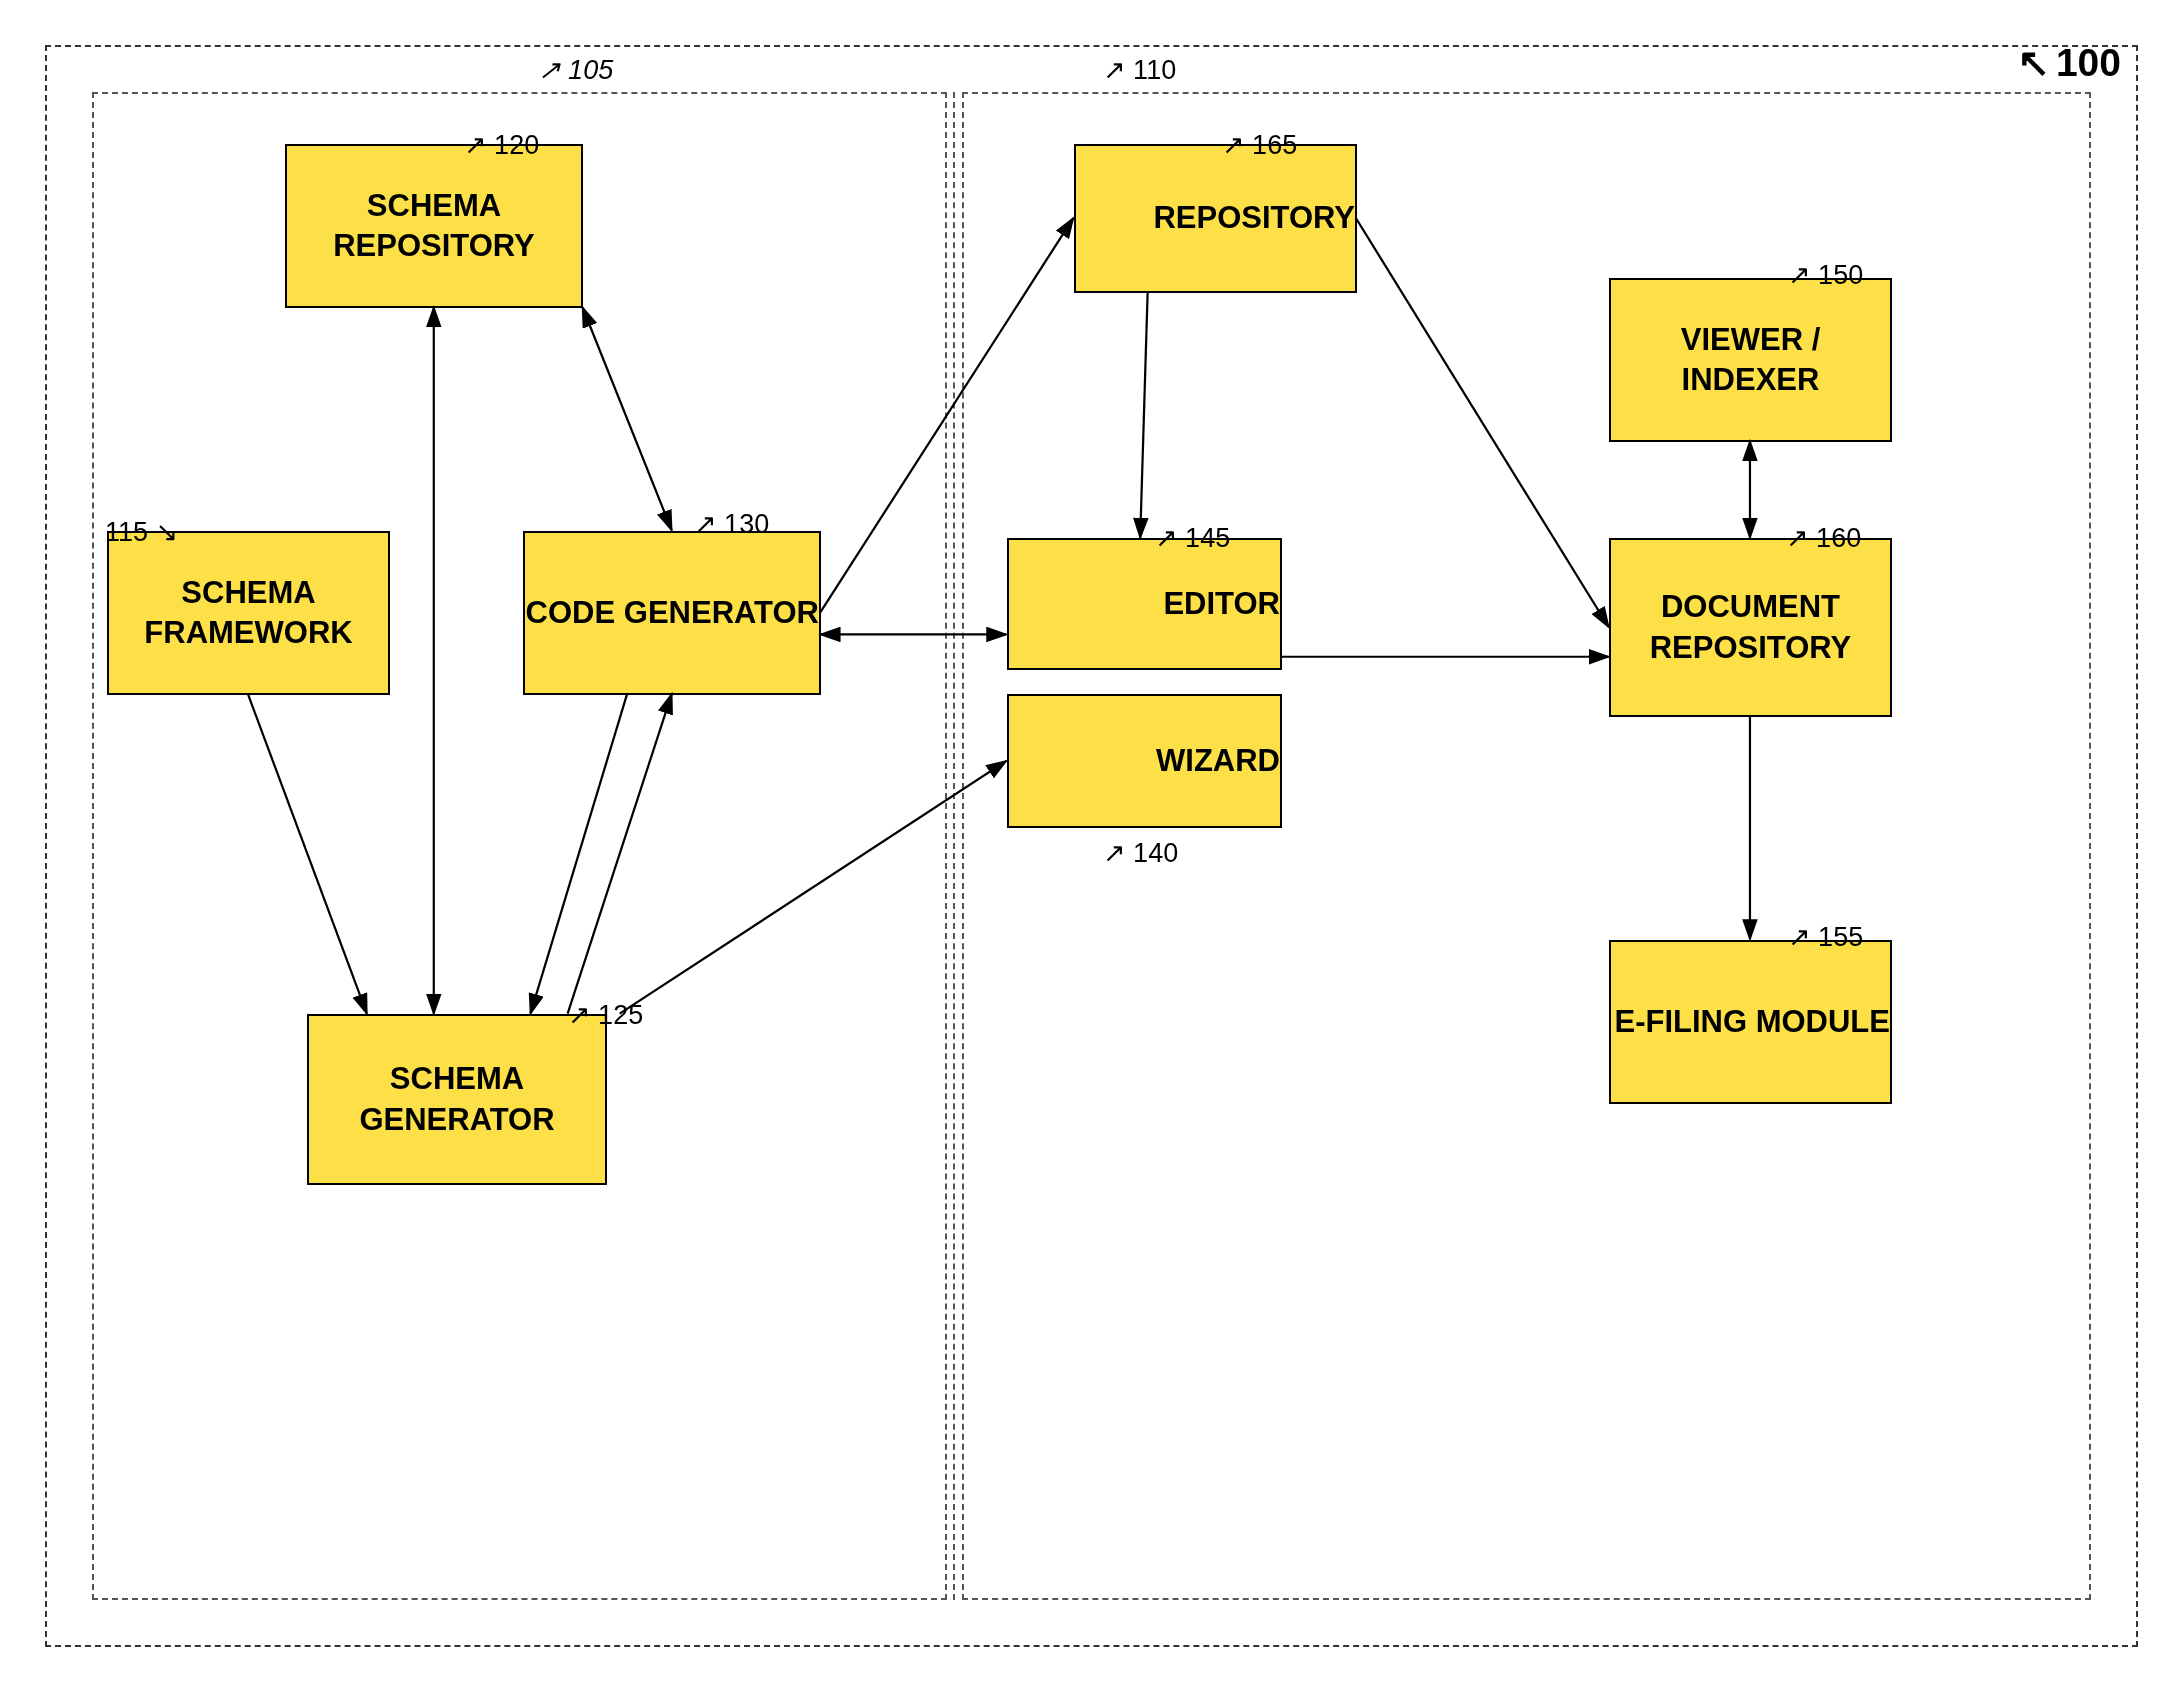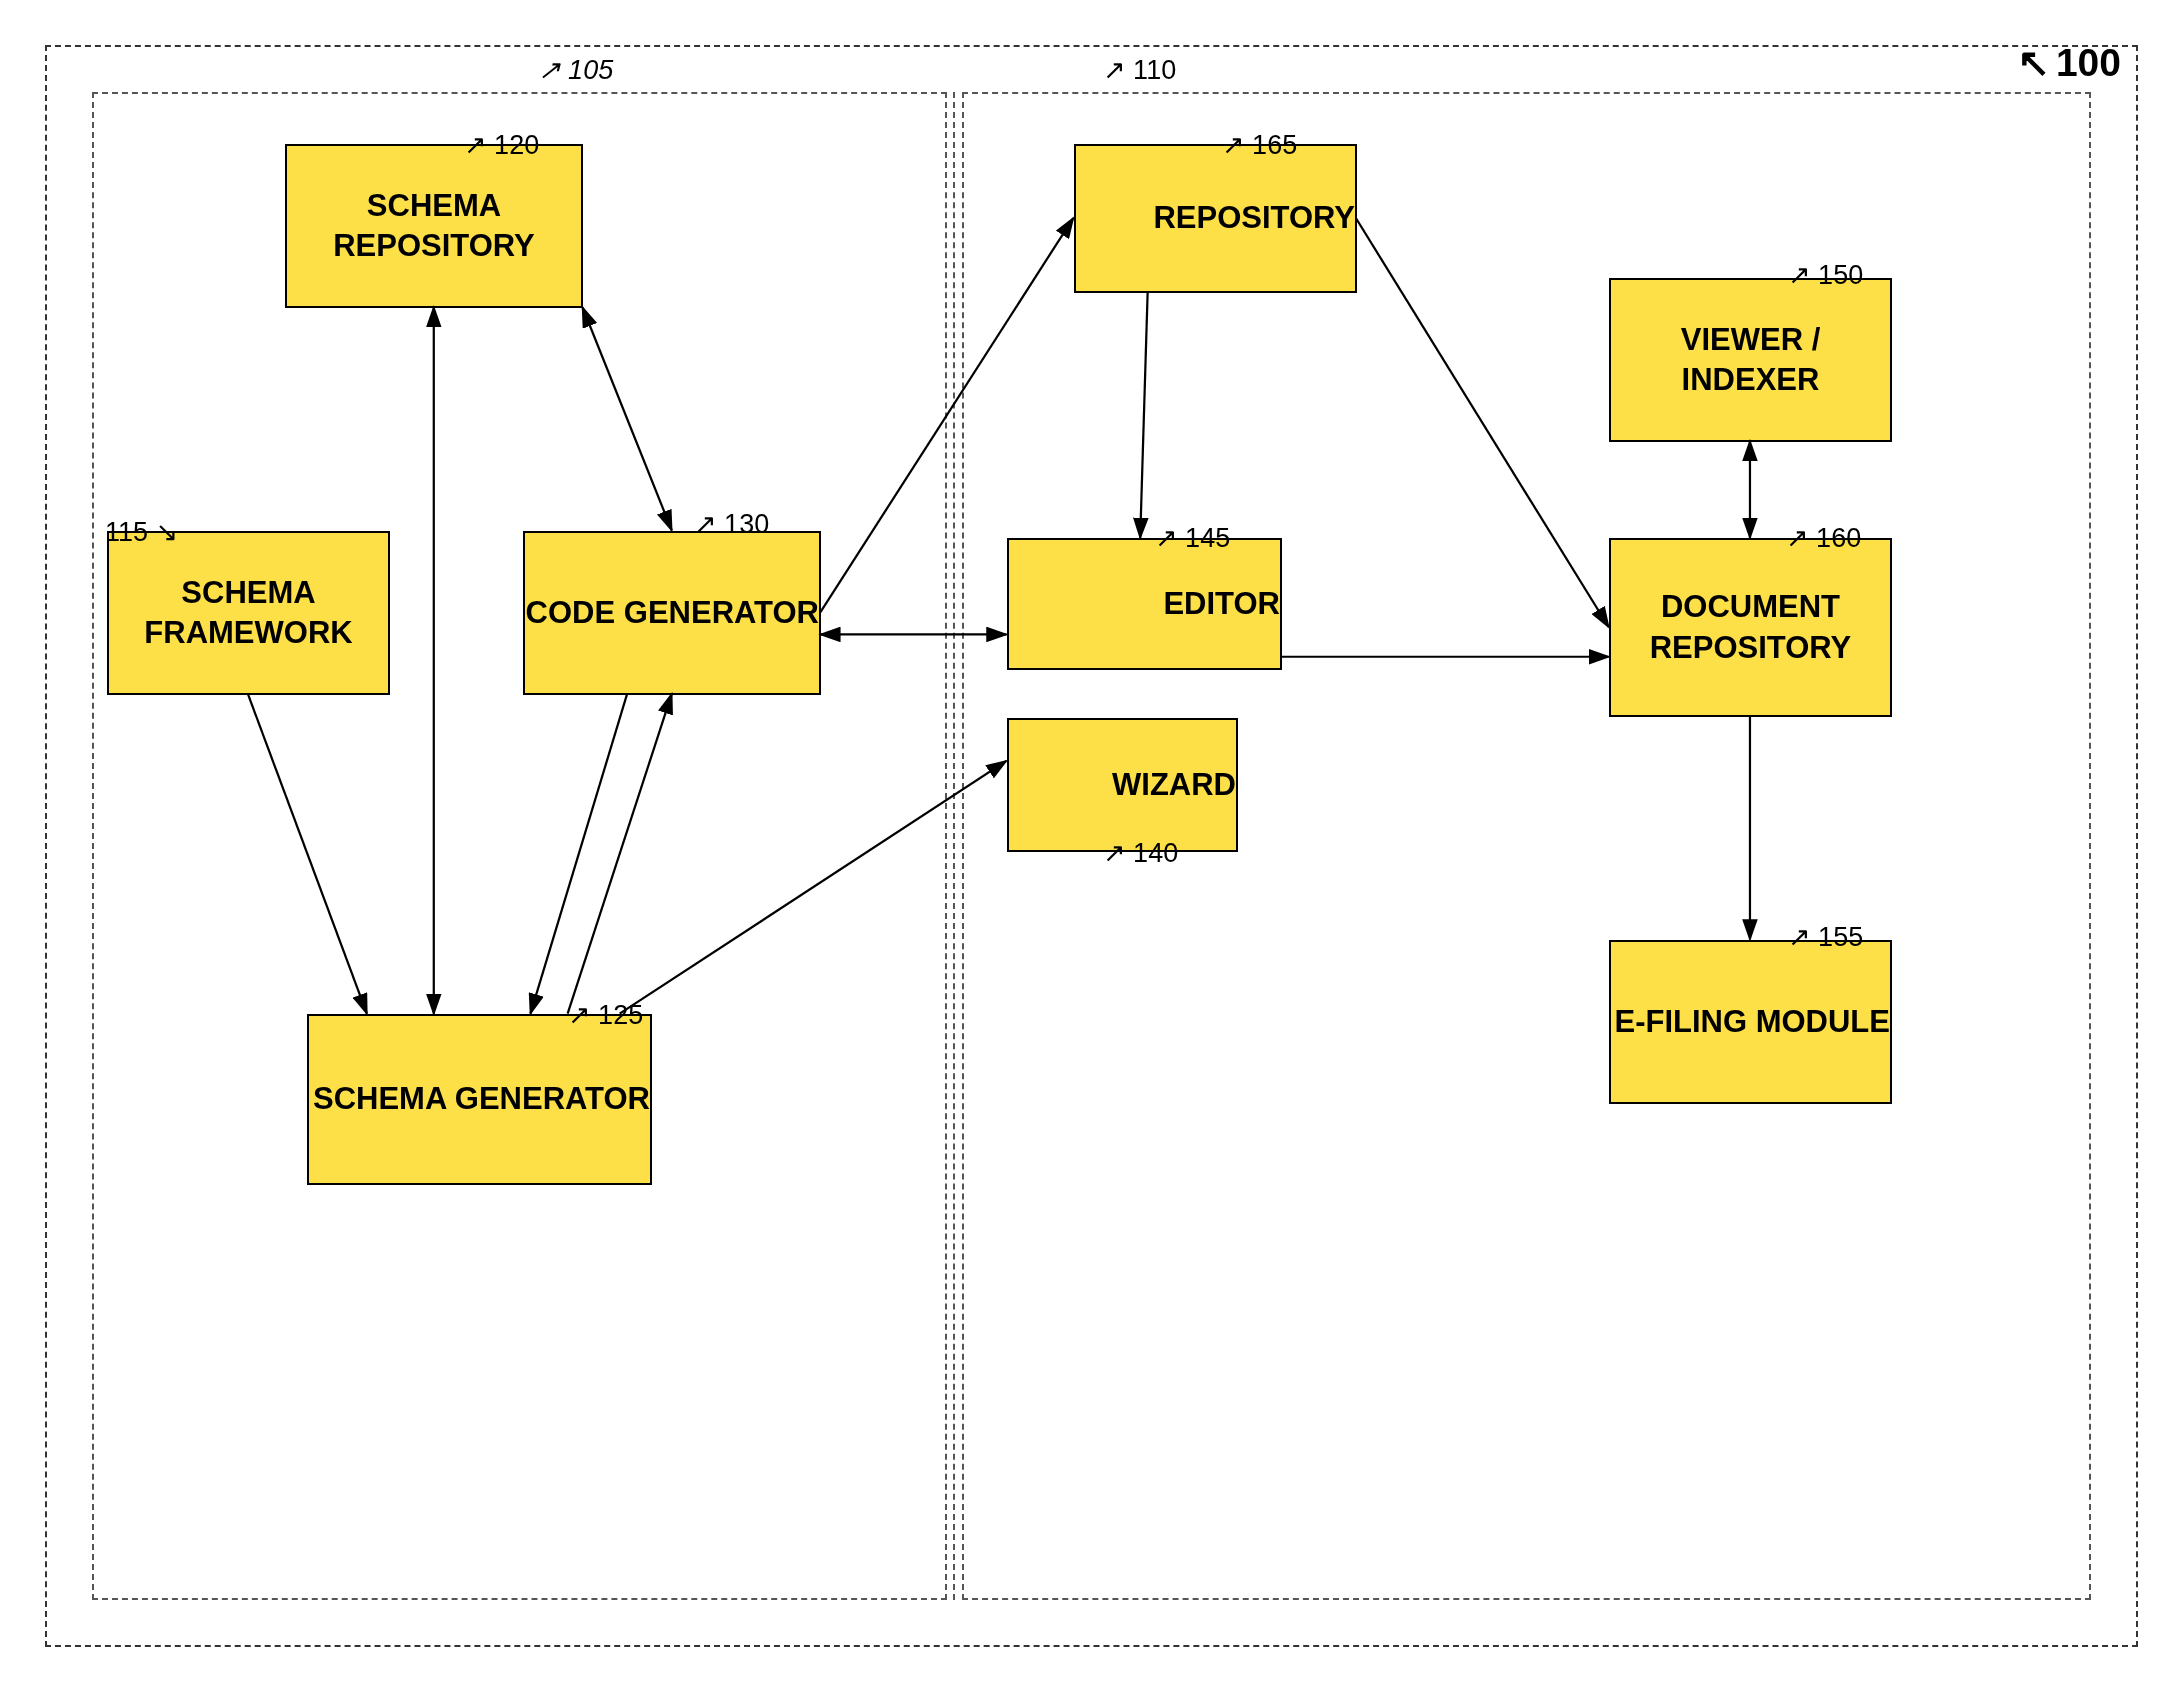--- a/index.html
+++ b/index.html
@@ -114,21 +114,21 @@
 
   <div class="box" style="
     left: 476px; top: 484px; width: 298px; height: 164px;
   ">
     <span>CODE
 GENERATOR</span>
   </div>
   <span class="ref-label" style="top: 461px; left: 647px;">↗ 130</span>
 
   <div class="box" style="
-    left: 260px; top: 967px; width: 345px; height: 171px;
+    left: 260px; top: 967px; width: 300px; height: 171px;
   ">
     <span>SCHEMA
 GENERATOR</span>
   </div>
   <span class="ref-label" style="top: 952px; left: 521px;">↗ 125</span>
 
   <div class="box" style="
     left: 1027px; top: 97px; width: 283px; height: 149px;
   ">
     <span>REPOSITORY</span>
@@ -136,21 +136,21 @@
   <span class="ref-label" style="top: 82px; left: 1175px;">↗ 165</span>
 
   <div class="box" style="
     left: 960px; top: 491px; width: 275px; height: 132px;
   ">
     <span>EDITOR</span>
   </div>
   <span class="ref-label" style="top: 475px; left: 1108px;">↗ 145</span>
 
   <div class="box" style="
-    left: 960px; top: 647px; width: 231px; height: 134px; margin-top: 24px;
+    left: 960px; top: 647px; width: 275px; height: 134px;
   ">
     <span>WIZARD</span>
   </div>
   <span class="ref-label" style="top: 790px; left: 1056px;">↗ 140</span>
 
   <div class="box" style="
     left: 1562px; top: 231px; width: 283px; height: 164px;
   ">
     <span>VIEWER /
 INDEXER</span>

